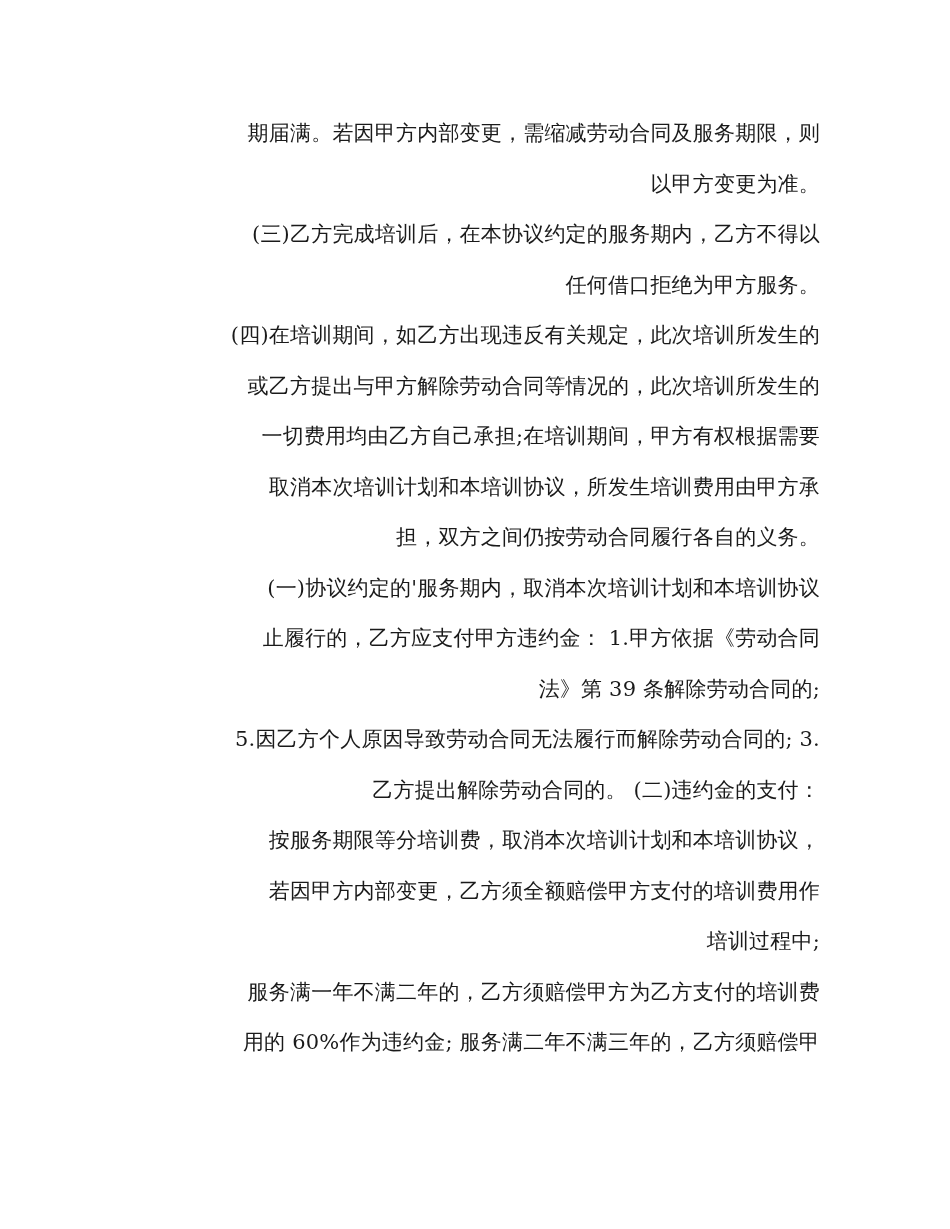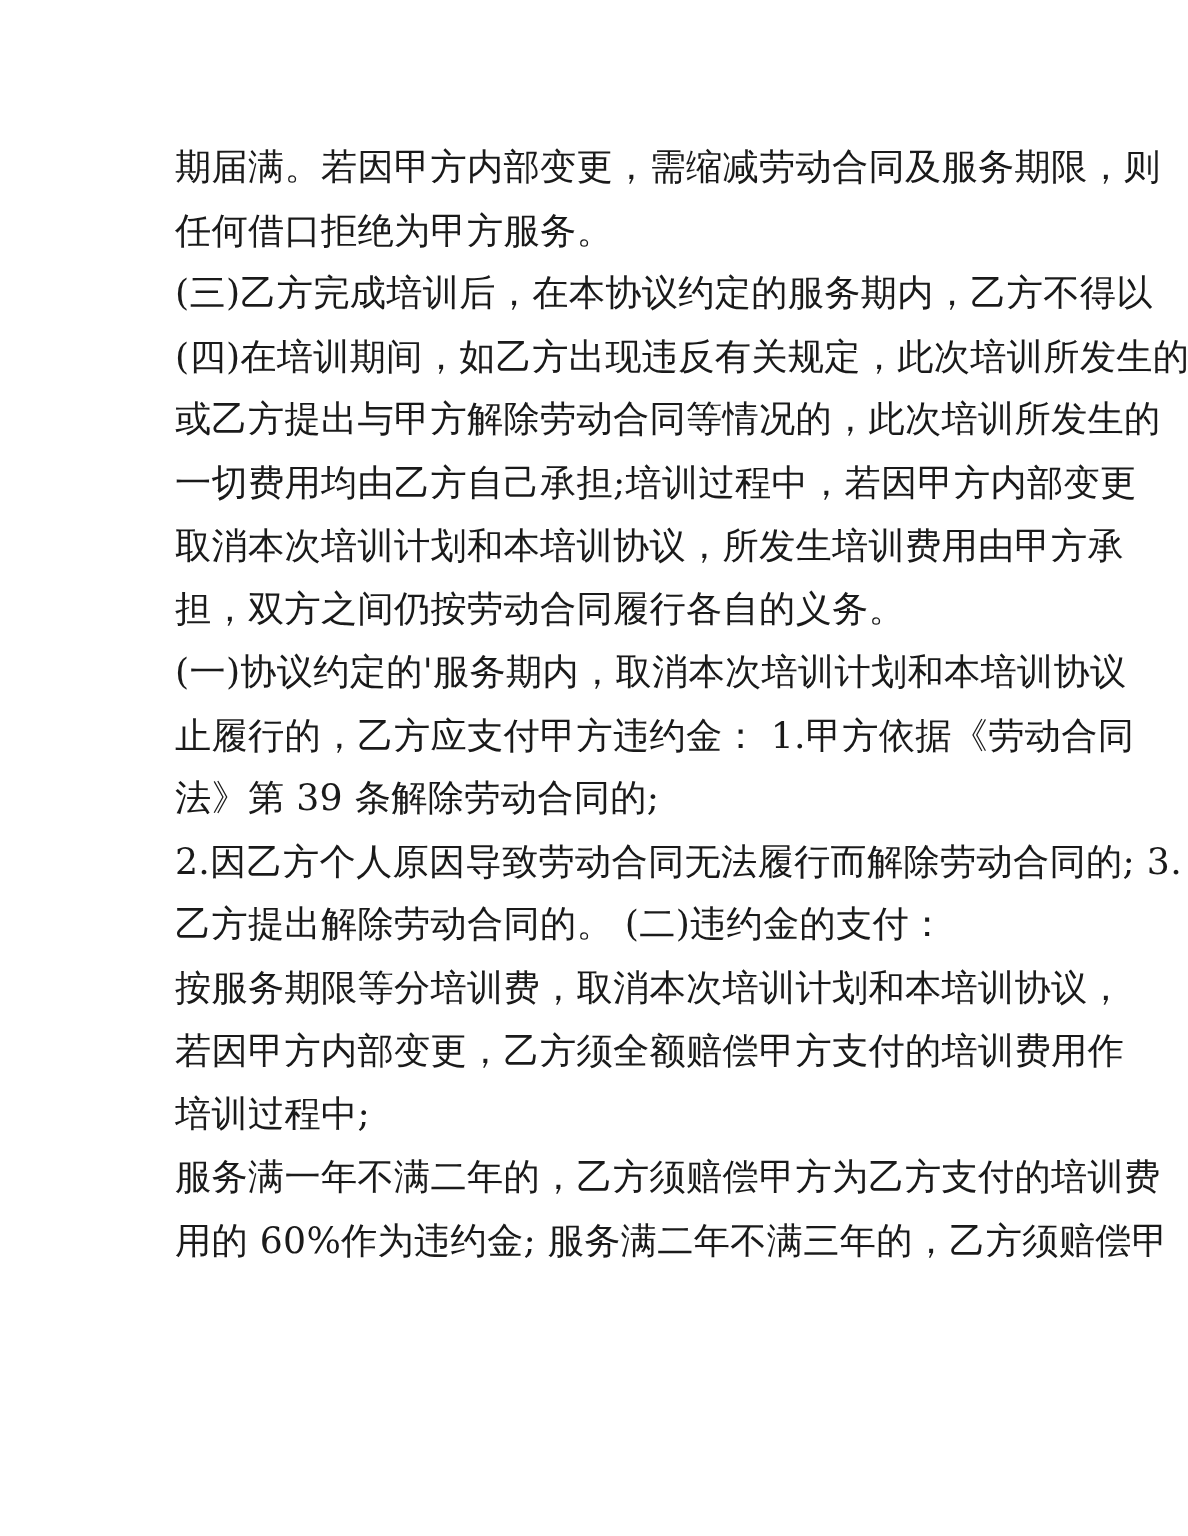--- a/index.html
+++ b/index.html
@@ -17,40 +17,42 @@
     }
     .page {
       position: absolute;
       left: 140px;
       top: 108px;
       width: 680px;
     }
     .line {
       height: 50.5px;
       line-height: 50.5px;
-      font-size: 29px;
+      font-size: 21px;
       white-space: nowrap;
       letter-spacing: 0.2px;
+      text-align: right;
     }
   </style>
 </head>
 <body>
 
 <div class="page">
   <div class="line">期届满。若因甲方内部变更，需缩减劳动合同及服务期限，则</div>
+  <div class="line">以甲方变更为准。</div>
+  <div class="line">(三)乙方完成培训后，在本协议约定的服务期内，乙方不得以</div>
   <div class="line">任何借口拒绝为甲方服务。</div>
-  <div class="line">(三)乙方完成培训后，在本协议约定的服务期内，乙方不得以</div>
   <div class="line">(四)在培训期间，如乙方出现违反有关规定，此次培训所发生的</div>
   <div class="line">或乙方提出与甲方解除劳动合同等情况的，此次培训所发生的</div>
-  <div class="line">一切费用均由乙方自己承担;培训过程中，若因甲方内部变更</div>
+  <div class="line">一切费用均由乙方自己承担;在培训期间，甲方有权根据需要</div>
   <div class="line">取消本次培训计划和本培训协议，所发生培训费用由甲方承</div>
   <div class="line">担，双方之间仍按劳动合同履行各自的义务。</div>
   <div class="line">(一)协议约定的'服务期内，取消本次培训计划和本培训协议</div>
   <div class="line">止履行的，乙方应支付甲方违约金： 1.甲方依据《劳动合同</div>
   <div class="line">法》第 39 条解除劳动合同的;</div>
-  <div class="line">2.因乙方个人原因导致劳动合同无法履行而解除劳动合同的; 3.</div>
+  <div class="line">5.因乙方个人原因导致劳动合同无法履行而解除劳动合同的; 3.</div>
   <div class="line">乙方提出解除劳动合同的。 (二)违约金的支付：</div>
   <div class="line">按服务期限等分培训费，取消本次培训计划和本培训协议，</div>
   <div class="line">若因甲方内部变更，乙方须全额赔偿甲方支付的培训费用作</div>
   <div class="line">培训过程中;</div>
   <div class="line">服务满一年不满二年的，乙方须赔偿甲方为乙方支付的培训费</div>
   <div class="line">用的 60%作为违约金; 服务满二年不满三年的，乙方须赔偿甲</div>
 </div>
 
 </body></html>

